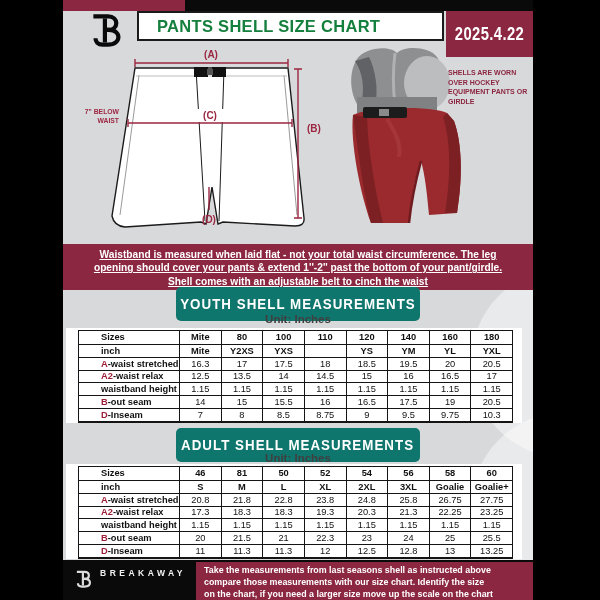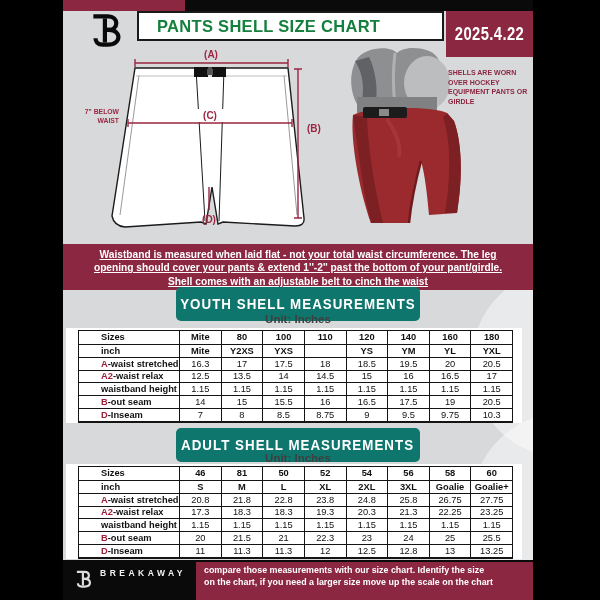--- a/index.html
+++ b/index.html
@@ -301,19 +301,20 @@
         <svg width="18" height="23" viewBox="0 0 64 84">
           <g fill="none" stroke="#dcdcdc" stroke-width="8">
             <path d="M6 14 H34 C55 14 55 40 34 40 H28"></path>
             <path d="M28 18 V64"></path>
             <path d="M28 40 H36 C60 40 60 68 34 68 H24 C14 68 10 62 10 56"></path>
           </g>
         </svg>
         <span>BREAKAWAY</span>
       </div>
       <div class="footbox">
+        <div>Take the measurements from last seasons shell as instructed above</div>
         <div>compare those measurements  with our size chart. Identify the size</div>
         <div>on the chart, if you need a larger size move up the scale on the chart</div>
       </div>
     </div>
 
   </div>
 </div>
 
 </body></html>

